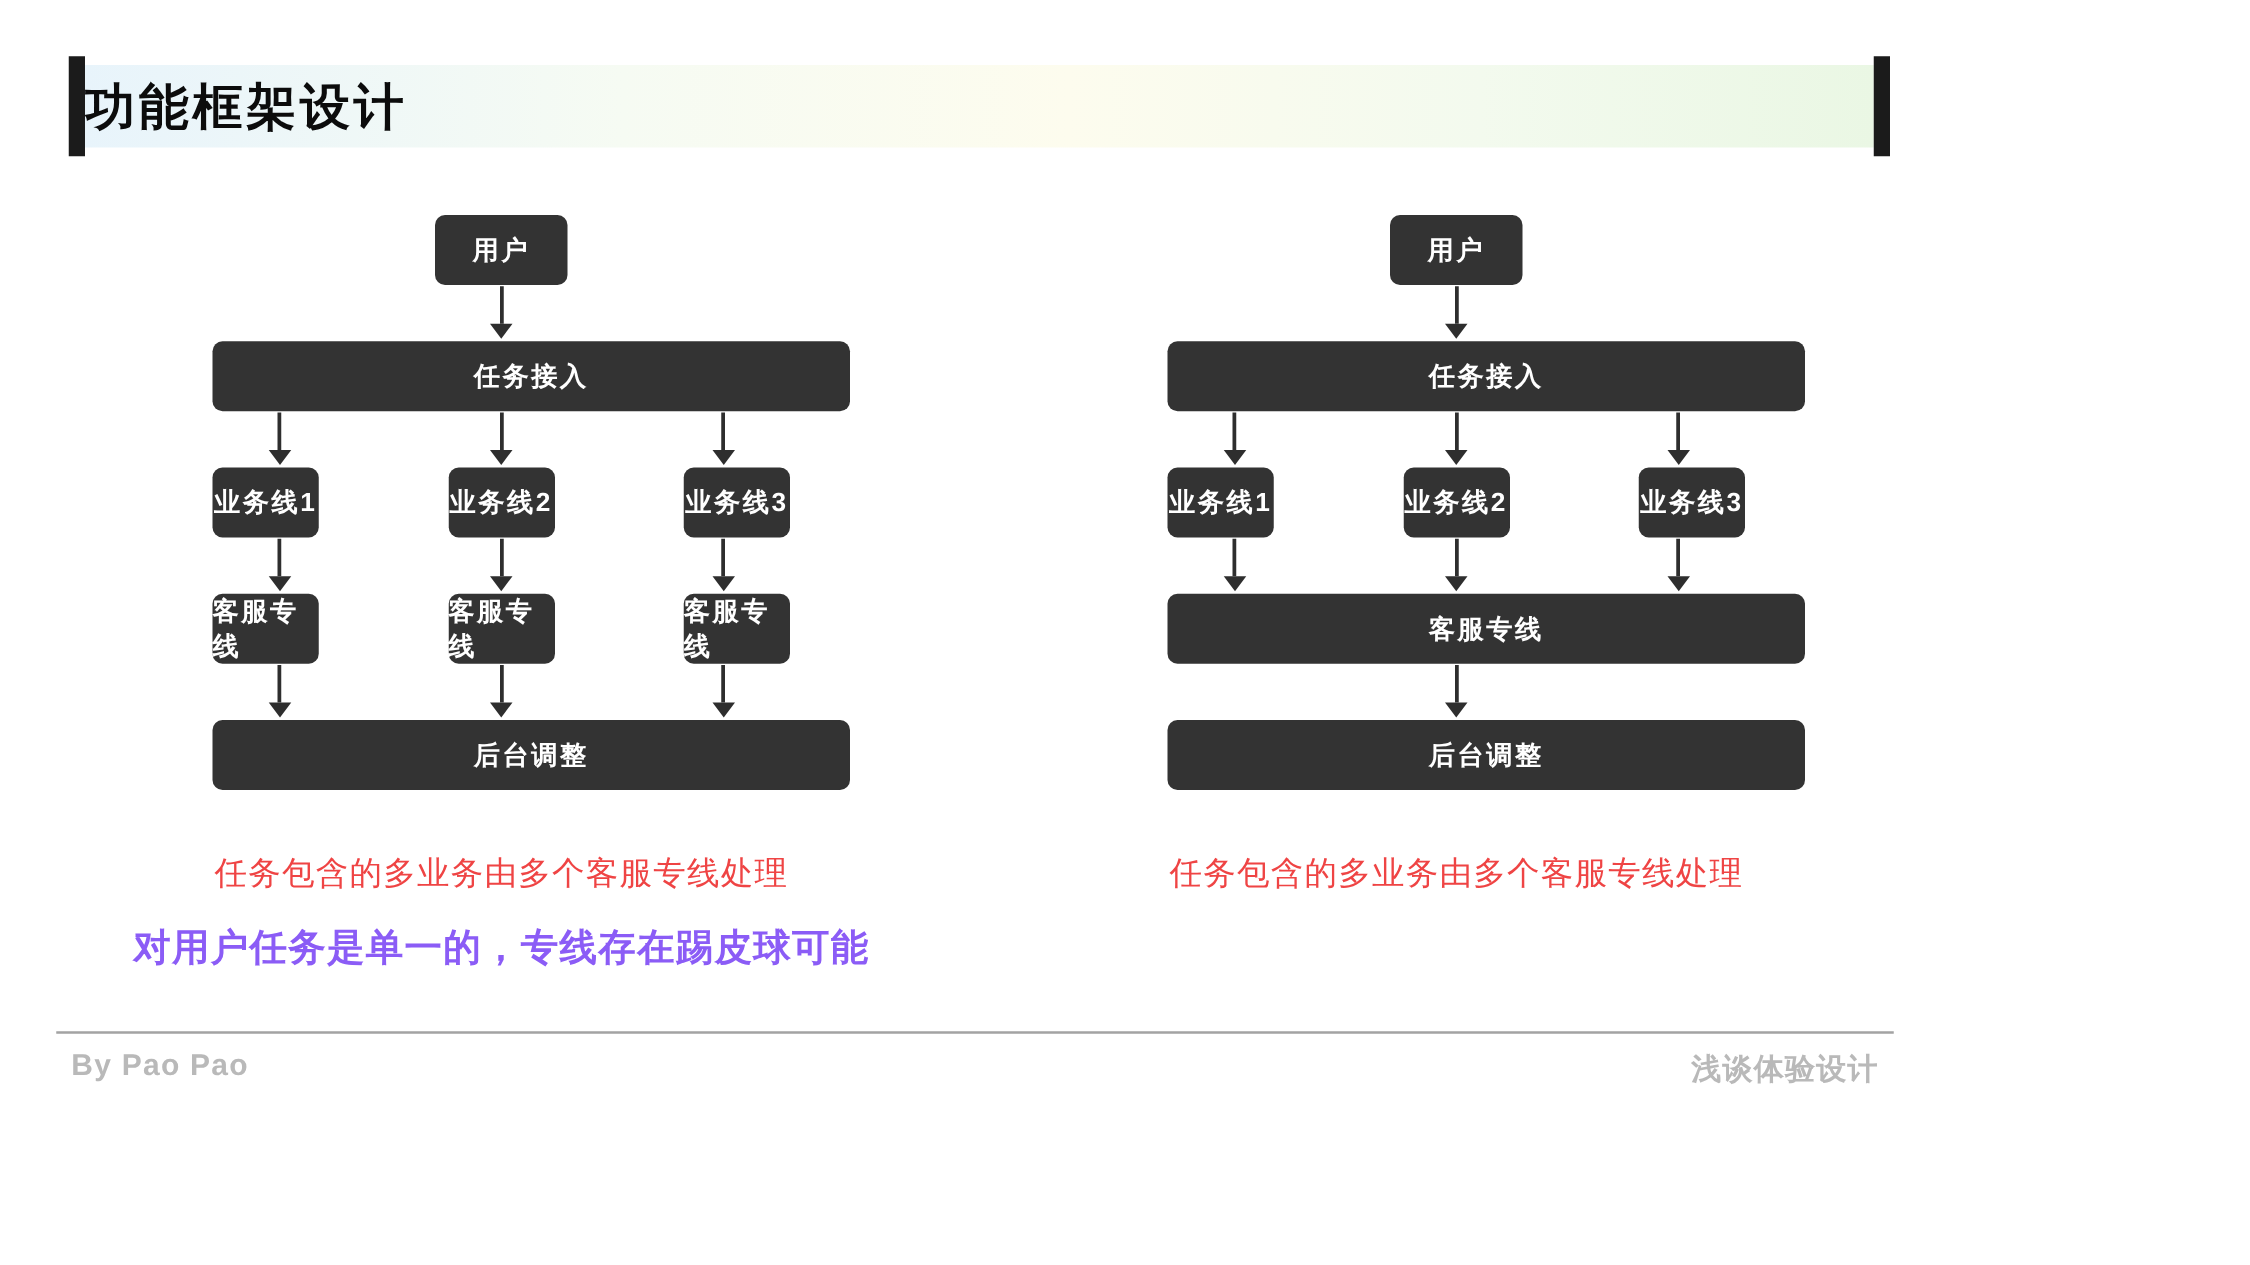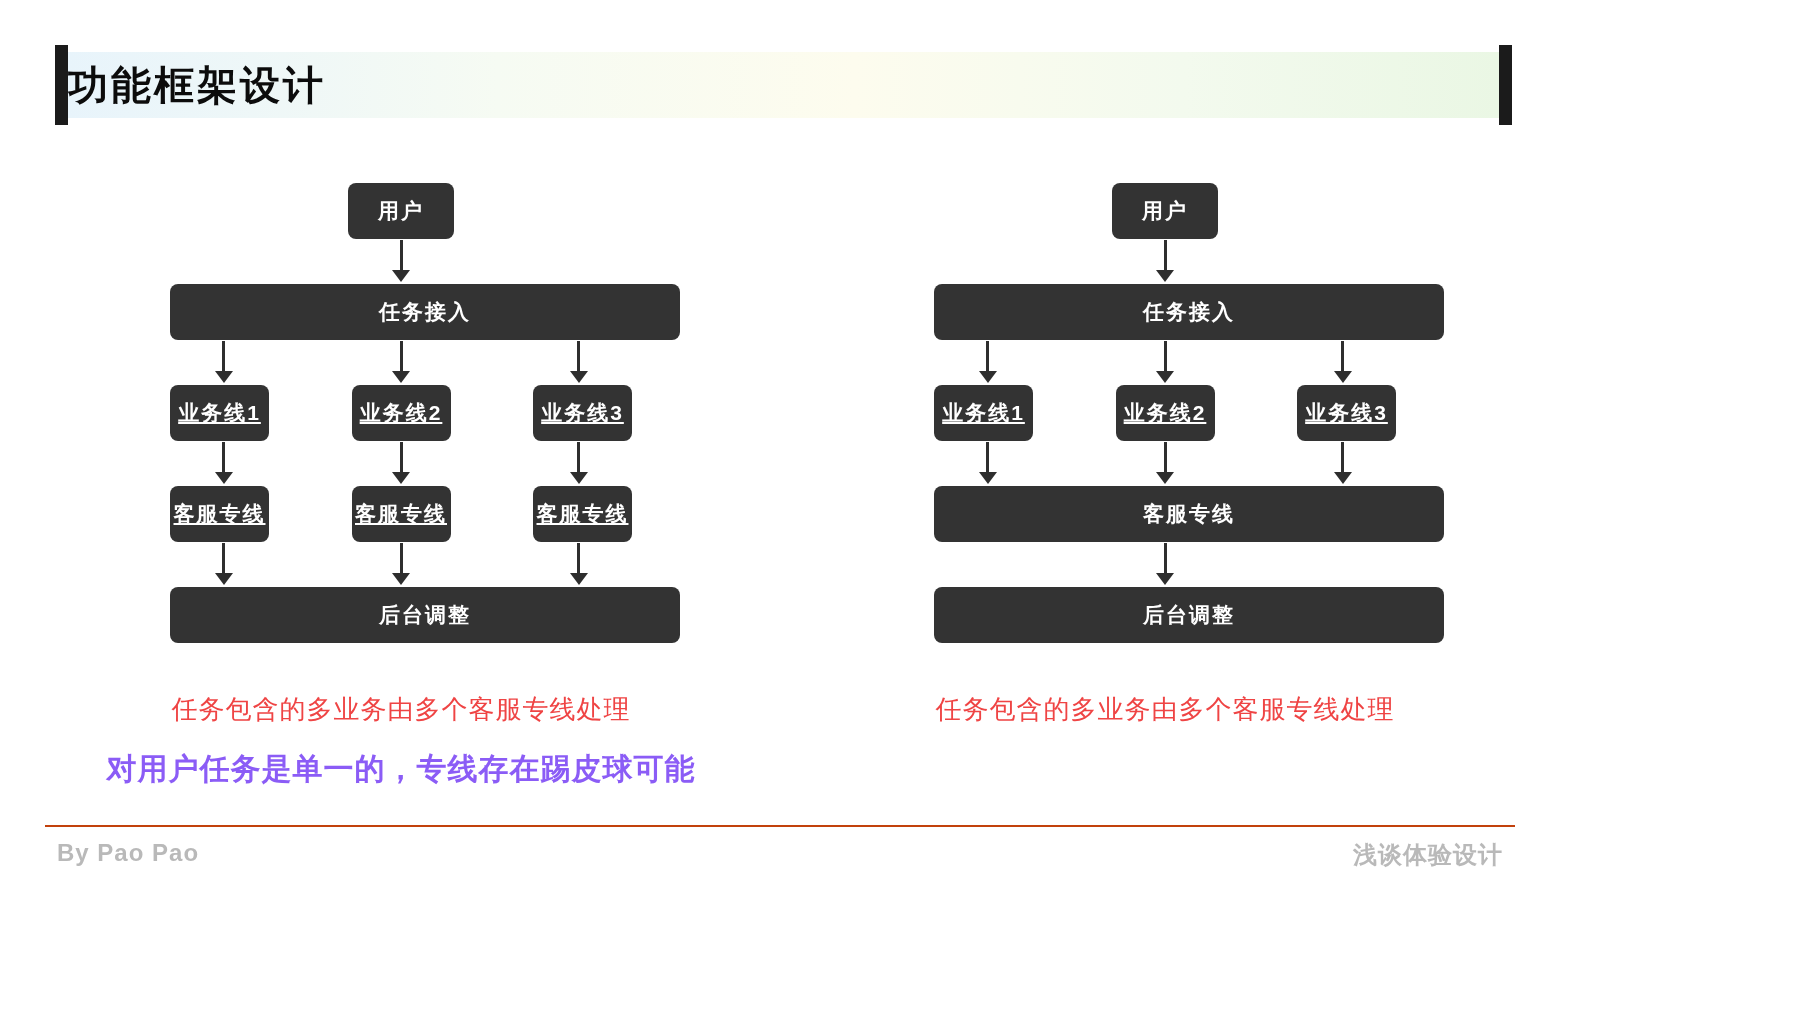--- a/index.html
+++ b/index.html
@@ -27,31 +27,31 @@
     font-size: 40px; font-weight: 900; color: #0c0c0c; letter-spacing: 3px;
   }
 
   
   .column {
     position: absolute; top: 167px; width: 620px;
   }
   .column-left  { left: 91px; }
   .column-right { left: 855px; }
 
-  .diagram { width: 462px; margin: 16px auto; }
+  .diagram { width: 462px; margin: 5px auto; }
 
   .node {
     background: #333333; color: #ffffff;
     border-radius: 8px; height: 56px;
     display: flex; align-items: center; justify-content: center;
     font-size: 21px; font-weight: bold; letter-spacing: 2px;
   }
   .node-user  { width: 106px; margin: 0 auto; }
   .node-full  { width: 510px; }
-  .node-small { width: 99px; text-decoration: underline; }
+  .node-small { width: 85px; }
 
   .tri-row { width: 462px; display: flex; justify-content: space-between; }
   .tri-row .cell { width: 107px; height: 45px; display: flex; justify-content: center; }
 
   .arrow-row { width: 462px; height: 45px; display: flex; justify-content: center; }
 
   .arrow { display: flex; flex-direction: column; align-items: center; padding-top: 1px; }
   .arrow .stem { width: 3px; height: 30px; background: #2e2e2e; }
   .arrow .head {
     width: 0; height: 0;
@@ -64,21 +64,21 @@
     color: #ef4444; font-size: 26px; letter-spacing: 1px;
   }
   .conclusion {
     margin-top: 22px; text-align: center;
     color: #8b5cf6; font-size: 30px; font-weight: 900; letter-spacing: 1px;
   }
 
   
   .footer {
     position: absolute; top: 825px; left: 45px; width: 1470px;
-    border-top: 2px solid #c2410c;
+    border-top: 2px solid #a3a3a3;
     padding: 12px 12px 0 12px;
     display: flex; justify-content: space-between;
     font-size: 24px; font-weight: bold; color: #b9b9b9; letter-spacing: 1px;
   }
 </style>
 </head>
 <body>
 
 <header class="title-bar">
   <span class="accent-bar"></span>

